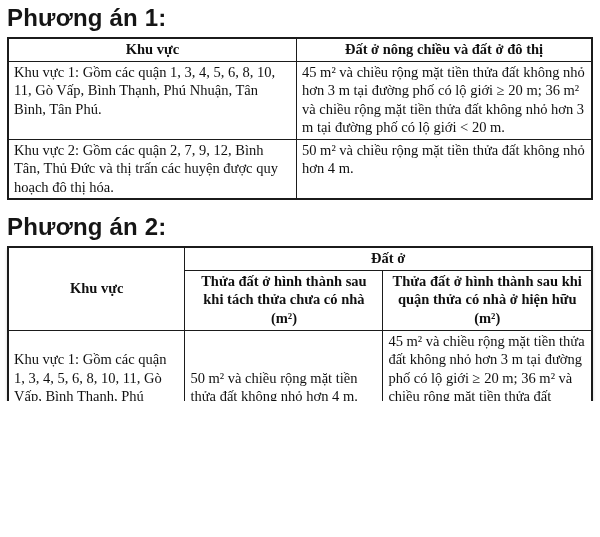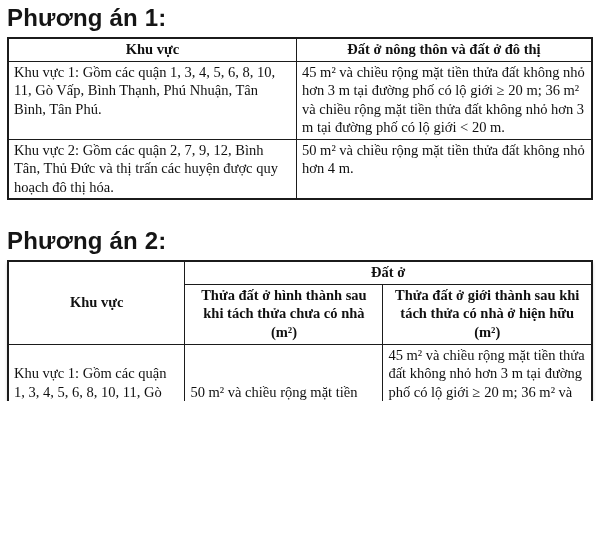--- a/index.html
+++ b/index.html
@@ -19,21 +19,21 @@
   }
   .doc-title {
     font-family: "Liberation Sans", "DejaVu Sans", sans-serif;
     font-weight: 800;
     font-size: 24px;
     letter-spacing: 0.2px;
     color: #151515;
     margin: 2px 0 5px 0;
   }
   .doc-title.second {
-    margin-top: 27px;
+    margin-top: 13px;
   }
   table {
     width: 586px;
     border-collapse: collapse;
     table-layout: fixed;
     font-family: "Liberation Serif", "DejaVu Serif", serif;
     font-size: 14.5px;
     line-height: 1.28;
     color: #101010;
   }
@@ -77,21 +77,21 @@
   <div class="doc-title">Phương án 1:</div>
 
   <table id="table1">
     <colgroup>
       <col class="t1-col-left">
       <col class="t1-col-right">
     </colgroup>
     <thead>
       <tr>
         <th class="center bold">Khu vực</th>
-        <th class="center bold">Đất ở nông thôn và đất ở đô thị</th>
+        <th class="center bold">Đất ở nông chiều và đất ở đô thị</th>
       </tr>
     </thead>
     <tbody>
       <tr class="r1">
         <td><b class="rowlabel">Khu vực 1:</b> <span>Gồm các quận 1, 3, 4, 5, 6, 8, 10, 11, Gò Vấp, Bình Thạnh, Phú Nhuận, Tân Bình, Tân Phú.</span></td>
         <td>45 m² và chiều rộng mặt tiền thửa đất không nhỏ hơn 3 m tại đường phố có lộ giới ≥ 20 m; 36 m² và chiều rộng mặt tiền thửa đất không nhỏ hơn 3 m tại đường phố có lộ giới &lt; 20 m.</td>
       </tr>
       <tr class="r2">
         <td><b class="rowlabel">Khu vực 2:</b> <span>Gồm các quận 2, 7, 9, 12, Bình Tân, Thủ Đức và thị trấn các huyện được quy hoạch đô thị hóa.</span></td>
         <td>50 m² và chiều rộng mặt tiền thửa đất không nhỏ hơn 4 m.</td>
@@ -107,21 +107,21 @@
       <col class="t2-col-mid">
       <col class="t2-col-right">
     </colgroup>
     <thead>
       <tr>
         <th class="center bold area-head" rowspan="2">Khu vực</th>
         <th class="center bold top-head" colspan="2">Đất ở</th>
       </tr>
       <tr>
         <th class="bold sub-head">Thửa đất ở hình thành sau khi tách thửa chưa có nhà (m²)</th>
-        <th class="bold sub-head">Thửa đất ở giới thành sau khi tách thửa có nhà ở hiện hữu (m²)</th>
+        <th class="bold sub-head">Thửa đất ở hình thành sau khi quận thửa có nhà ở hiện hữu (m²)</th>
       </tr>
     </thead>
     <tbody>
       <tr class="r1">
         <td class="body-cell">Khu vực 1: Gồm các quận 1, 3, 4, 5, 6, 8, 10, 11, Gò Vấp, Bình Thạnh, Phú Nhuận, Tân Bình, Tân Phú.</td>
         <td class="body-cell">50 m² và chiều rộng mặt tiền thửa đất không nhỏ hơn 4 m.</td>
         <td class="body-cell">45 m² và chiều rộng mặt tiền thửa đất không nhỏ hơn 3 m tại đường phố có lộ giới ≥ 20 m; 36 m² và chiều rộng mặt tiền thửa đất không nhỏ hơn 3 m tại đường phố có lộ giới &lt; 20 m.</td>
       </tr>
       <tr class="r2">
         <td class="body-cell">Khu vực 2: Gồm các quận 2, 7, 9, 12, Bình Tân, Thủ Đức và thị trấn các huyện hoặc khu vực được quy hoạch đô thị hóa thuộc huyện.</td>

